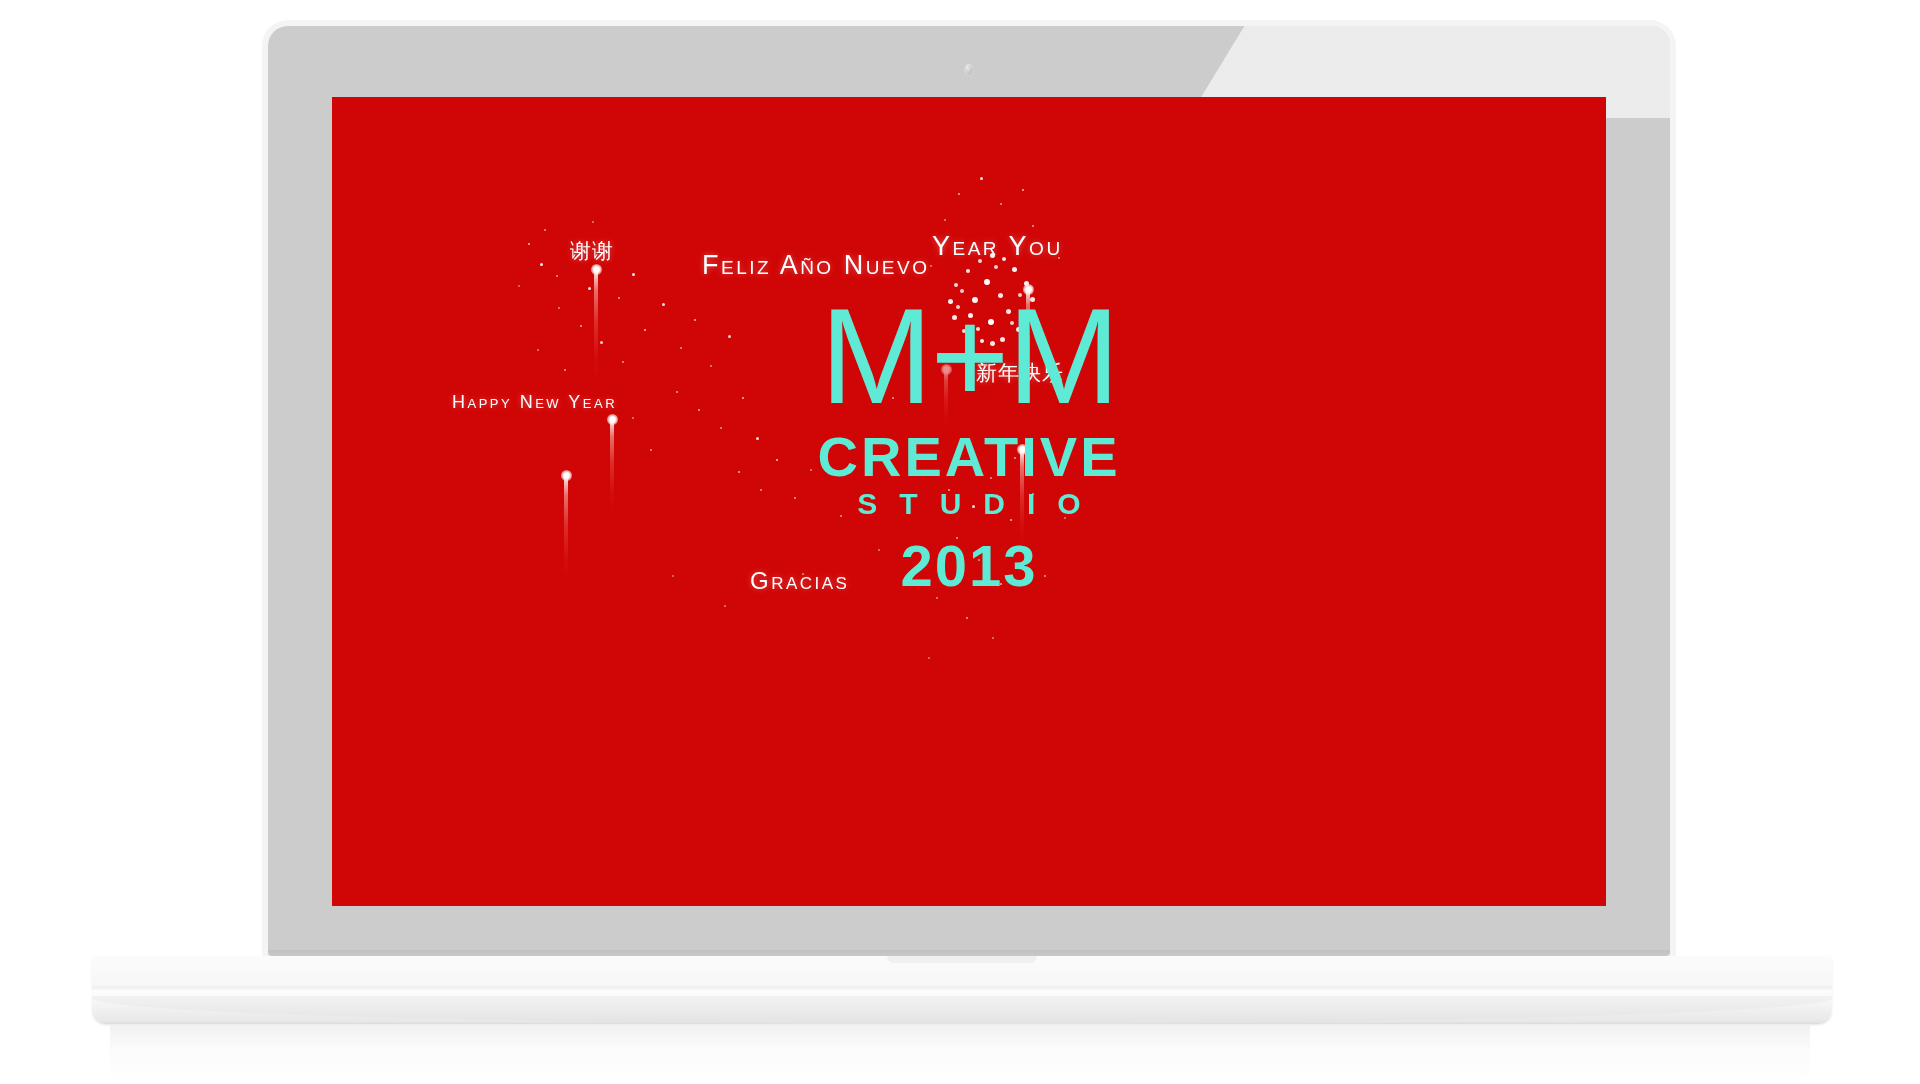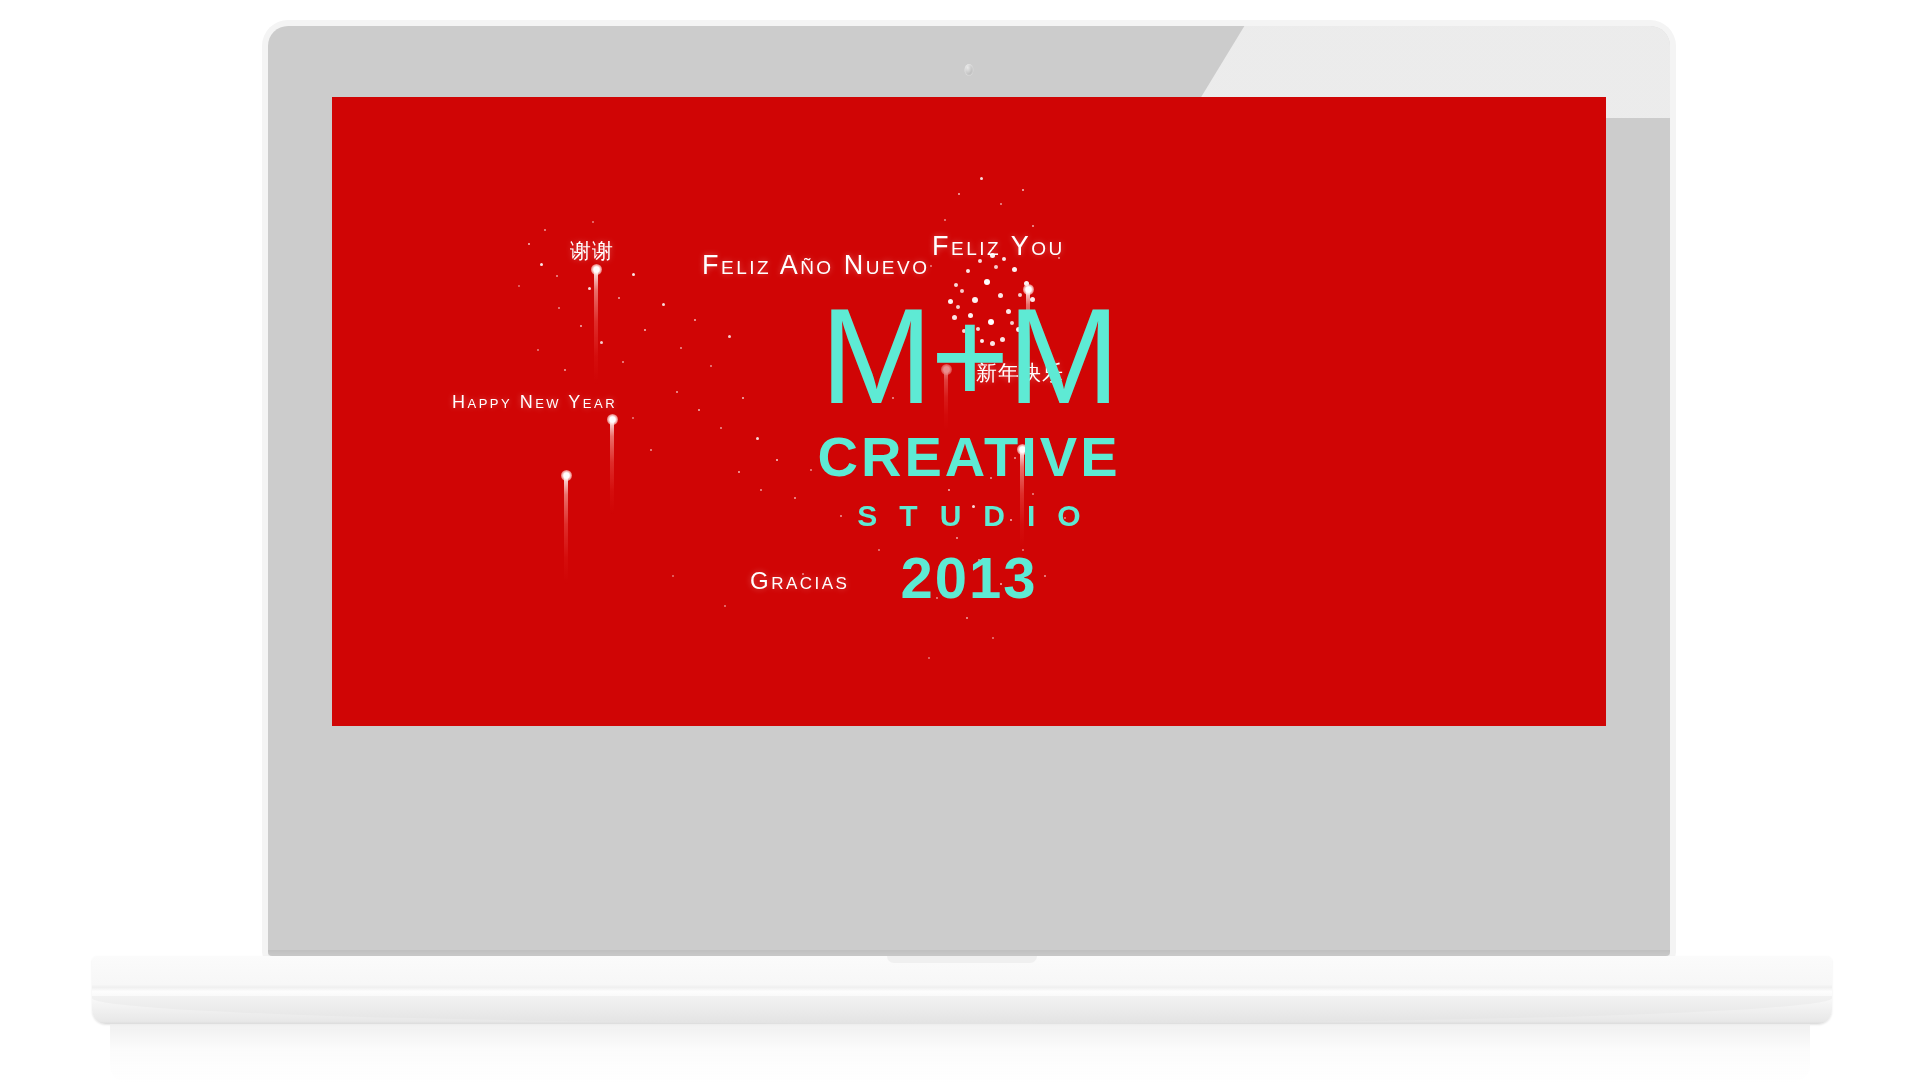--- a/index.html
+++ b/index.html
@@ -49,21 +49,21 @@
     width:9px; height:12px;
     border-radius:50%;
     background:radial-gradient(ellipse at 35% 30%, #e9e9e9 0%, #c2c2c2 55%, #b3b3b3 100%);
     box-shadow:inset 0 0 2px rgba(255,255,255,0.9);
   }
 
   
   .screen {
     position:absolute;
     left:332px; top:97px;
-    width:1274px; height:629px;
+    width:1274px; height:809px;
     background:#d00505;
     overflow:hidden;
   }
 
   
   .canvas {
     position:absolute;
     left:0; top:0;
     width:100%; height:100%;
   }
@@ -133,21 +133,21 @@
     font-weight:700;
     letter-spacing:3px;
     margin-top:8px;
   }
   .logo-studio {
     display:block;
     font-size:30px;
     font-weight:700;
     letter-spacing:22px;
     text-indent:22px;
-    margin-top:16px;
+    margin-top:4px;
   }
   .logo-year {
     display:block;
     font-size:58px;
     font-weight:700;
     letter-spacing:2px;
     margin-top:18px;
     text-align:center;
   }
 
@@ -349,21 +349,21 @@
           <div class="rocket" style="left:688px;top:352px;height:100px;">
             <div class="rocket-head"></div>
           </div>
           <div class="rocket" style="left:612px;top:272px;height:62px;opacity:.55;">
             <div class="rocket-head"></div>
           </div>
         </div>
 
         <div class="greeting g-xiexie">谢谢</div>
         <div class="greeting g-feliz">Feliz Año Nuevo</div>
-        <div class="greeting g-thankyou">Feliz You</div>
+        <div class="greeting g-thankyou">Year You</div>
         <div class="greeting g-xinnian">新年快乐</div>
         <div class="greeting g-happy">Happy New Year</div>
         <div class="greeting g-gracias">Gracias</div>
 
         <div class="logo">
           <span class="logo-mark">M+M</span>
           <span class="logo-creative">CREATIVE</span>
           <span class="logo-studio">STUDIO</span>
           <span class="logo-year">2013</span>
         </div>

